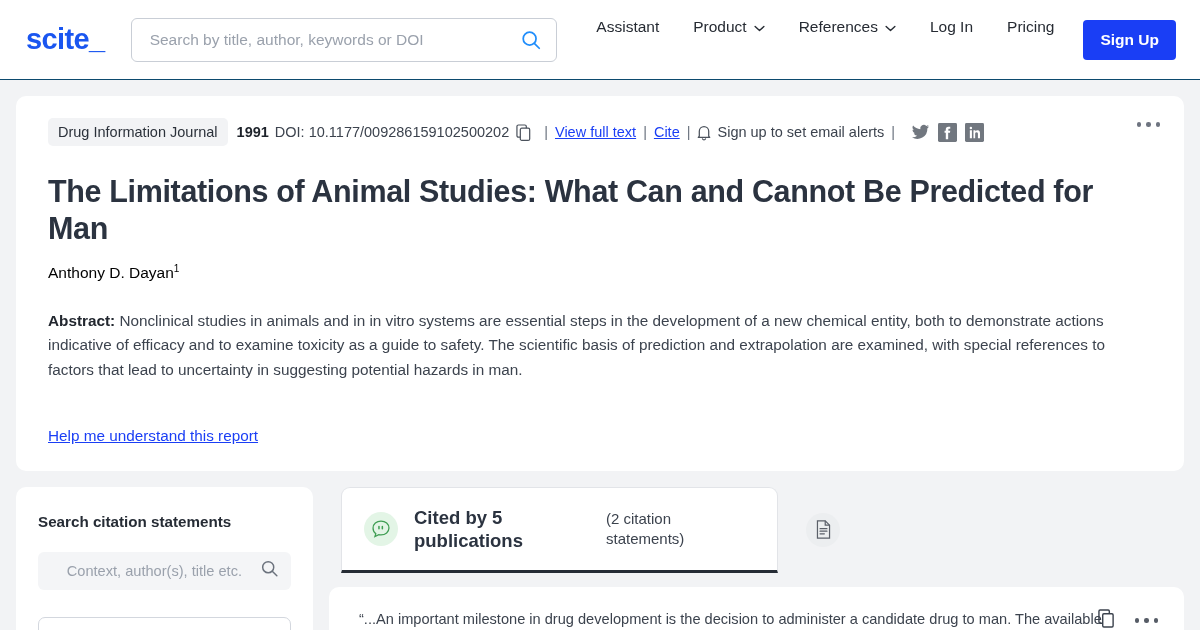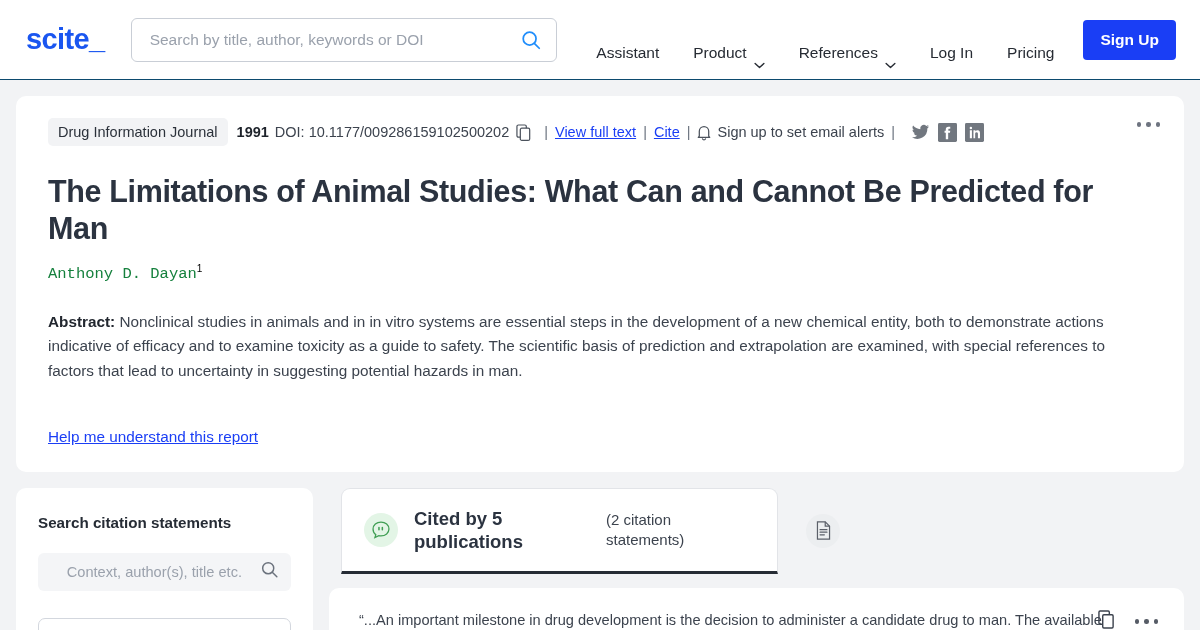--- a/index.html
+++ b/index.html
@@ -58,21 +58,21 @@
     display: flex;
     align-items: center;
     margin-left: 22px;
     gap: 0;
   }
   .nav-item {
     font-size: 15.5px;
     color: #262b33;
     padding: 0 17px;
     display: flex;
-    align-items: flex-end;
+    align-items: flex-start;
     gap: 7px;
     white-space: nowrap;
     height: 44px;
     cursor: pointer;
   }
   .caret { display: inline-block; width: 11px; height: 7px; }
   .signup {
     background: #1a3ef5;
     color: #fff;
     font-size: 15.5px;
@@ -132,21 +132,21 @@
 
   .title {
     font-size: 30.5px;
     line-height: 1.22;
     font-weight: 700;
     color: #2b3340;
     letter-spacing: -0.35px;
     margin: 27px 0 0 0;
   }
   .authors { margin-top: 16px; font-size: 15.5px; }
-  .authors a { color: #15803d; font-family: Liberation Mono, monospace; }
+  .authors a { color: #000000; }
   .authors sup { font-size: 10px; vertical-align: super; }
 
   .abstract {
     margin-top: 26px;
     font-size: 15.3px;
     line-height: 1.63;
     color: #3c434e;
     max-width: 1112px;
   }
   .abstract b { color: #22272f; font-weight: 700; }

